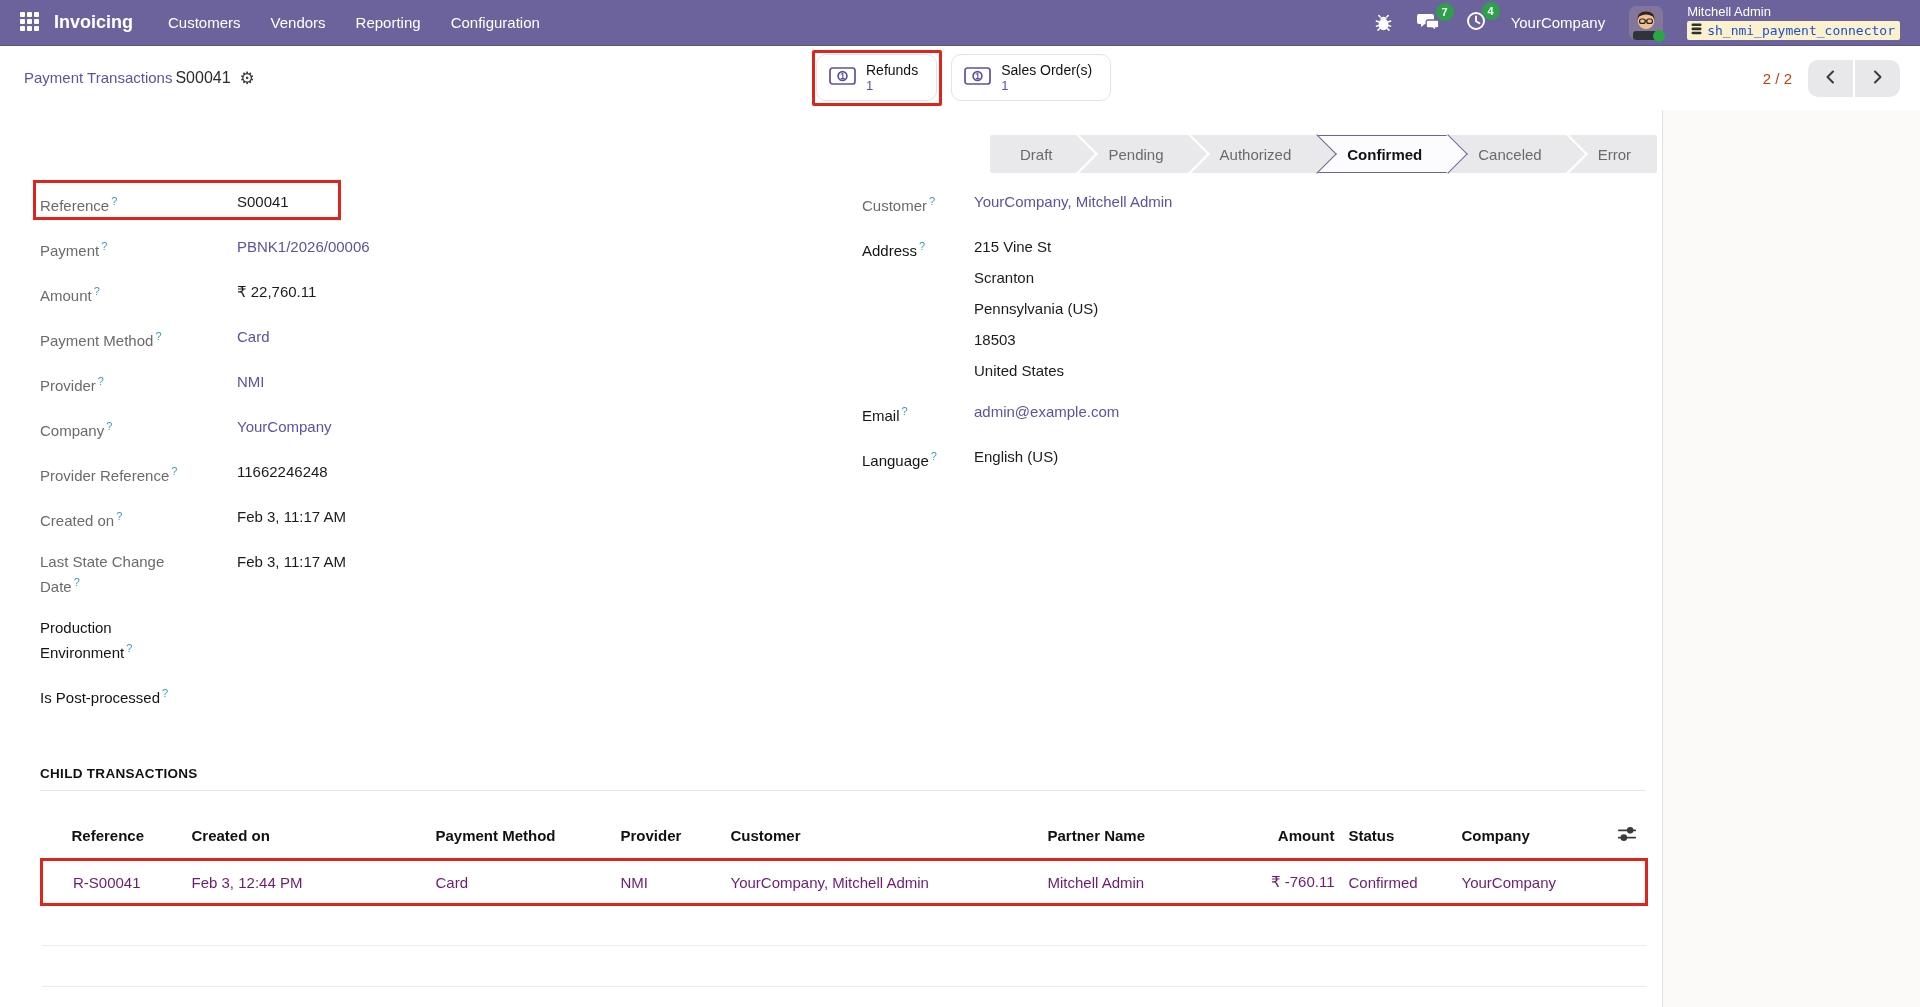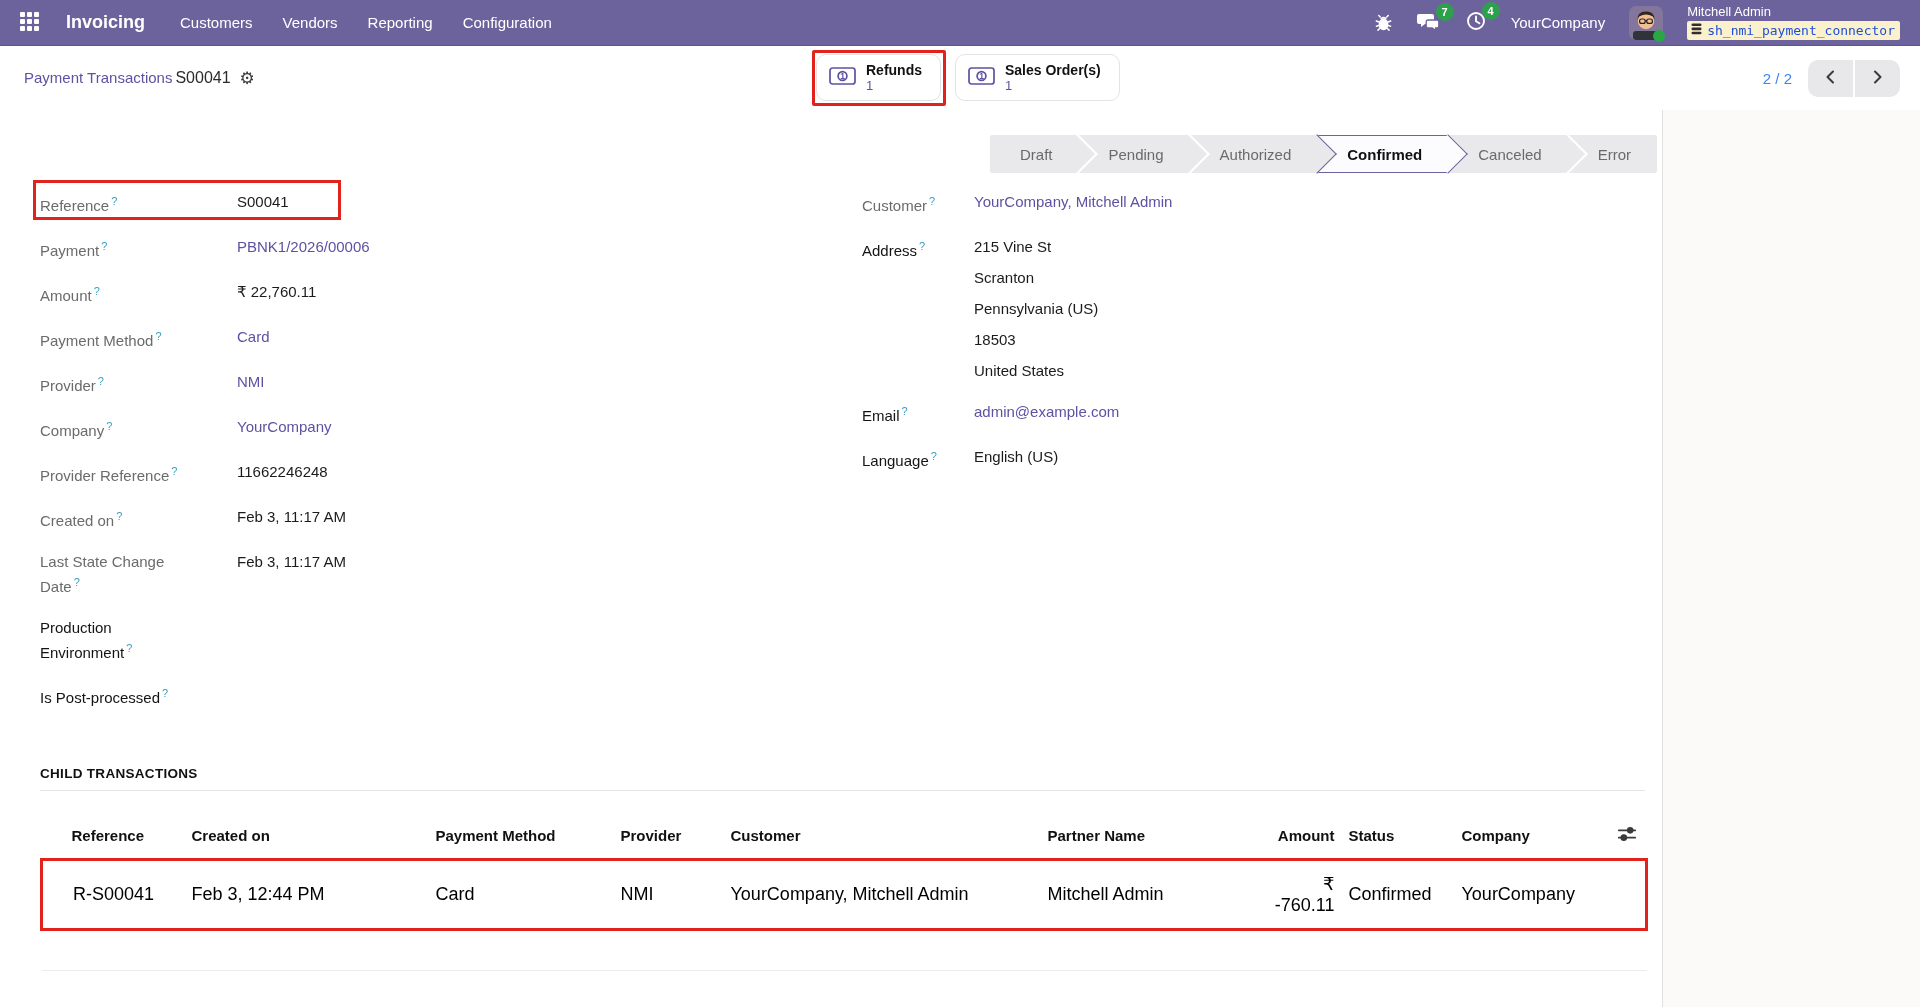--- a/index.html
+++ b/index.html
@@ -9,21 +9,21 @@
     font-family:"Liberation Sans","DejaVu Sans",sans-serif;
     color:#1b1b1b; background:#fff; font-size:15px;
   }
   a { text-decoration:none; }
 
   
   .navbar { height:46px; background:#6d639c; display:flex; align-items:center;
             padding:0 20px 0 12px; border-bottom:1px solid #5e548b; }
   .apps-btn { width:34px; height:34px; display:flex; align-items:center; justify-content:center;
               border-radius:4px; cursor:pointer; }
-  .brand { color:#fff; font-size:18px; font-weight:700; margin:0 20px 0 20px; }
+  .brand { color:#fff; font-size:18px; font-weight:700; margin:0 20px 0 8px; }
   .nav-menu { color:#fff; font-size:15px; padding:0 15px; height:40px; display:flex;
               align-items:center; cursor:pointer; }
   .nav-right { margin-left:auto; display:flex; align-items:center; gap:24px; }
   .tray-icon { position:relative; display:flex; align-items:center; cursor:pointer; }
   .badge { position:absolute; top:-8px; right:-13px; background:#2ca04a; color:#fff;
            font-size:11px; font-weight:700; border-radius:9px; min-width:18px; height:18px;
            display:flex; align-items:center; justify-content:center; padding:0 4px; }
   .nav-company { color:#fff; font-size:15px; cursor:pointer; }
   .avatar-wrap { position:relative; width:34px; height:34px; }
   .avatar { width:34px; height:34px; border-radius:7px; overflow:hidden; display:block; }
@@ -41,24 +41,24 @@
   .breadcrumb-block { display:flex; flex-direction:row; gap:3px; }
   .breadcrumb-link { color:#5f51a2; font-size:15px; cursor:pointer; }
   .title-row { display:flex; gap:9px; align-items:center; font-size:16px; color:#2b2b2b; }
   .gear { font-size:17px; color:#3a3a3a; line-height:16px; cursor:pointer;
           font-family:"DejaVu Sans",sans-serif; }
   .stat-buttons { position:absolute; left:816px; top:8px; display:flex; gap:14px; }
   .stat-btn { background:#fff; border:1px solid #e3e3e3; border-radius:10px; height:47px;
               padding:0 18px 0 12px; display:flex; align-items:center; gap:10px;
               position:relative; cursor:pointer; }
   .stat-txt { display:flex; flex-direction:column; line-height:16px; }
-  .stat-label { font-size:14px; color:#111;font-weight:bold; }
+  .stat-label { font-size:14px; color:#111; }
   .stat-count { font-size:13px; color:#5f51a2; }
   .pager { margin-left:auto; display:flex; align-items:center; gap:16px; }
-  .pager-value { font-size:15px; color:#3b82f6; cursor:pointer; }
+  .pager-value { font-size:15px; color:#c2410c; cursor:pointer; }
   .pager-btns { display:flex; gap:2px; }
   .pager-btn { width:45px; height:37px; background:#e8e8ea; display:flex; align-items:center;
                justify-content:center; cursor:pointer; }
   .pager-btn.prev { border-radius:10px 0 0 10px; }
   .pager-btn.next { border-radius:0 10px 10px 0; }
 
   
   .content { display:flex; height:897px; }
   .sheet { width:1663px; border-right:1px solid #e3e1de; background:#fff; }
   .chatter { flex:1; background:#fbfaf8; }
@@ -105,21 +105,21 @@
               border:solid #fff; border-width:0 2px 2px 0; transform:rotate(45deg); }
 
   
   .section-title { margin:38px 17px 0 40px; font-size:13.5px; font-weight:700;
                    letter-spacing:.3px; color:#111; padding-bottom:9px;
                    border-bottom:1px solid #e5e5e5; }
   table.list { margin:24px 17px 0 40px; width:1605px; border-collapse:collapse;
                table-layout:fixed; }
   .list th { text-align:left; font-size:15px; font-weight:700; color:#111;
              padding:9px 0 11px; border-bottom:1px solid #9a9a9a; cursor:pointer; }
-  .list td { font-size:18px; color:#000000; padding:12px 0; border-bottom:1px solid #e8e8e8;
+  .list td { font-size:15px; color:#701a75; padding:12px 0; border-bottom:1px solid #e8e8e8;
              cursor:pointer; }
   .list .c1 { padding-left:30px; }
   .list .num { text-align:right; padding-right:10px; }
   .list .pad4 { padding-left:4px; }
   .list .icon-col { text-align:right; padding-right:10px; }
   tr.annot-row td { border-top:3px solid #e0241c; border-bottom:3px solid #e0241c; }
   tr.annot-row td:first-child { border-left:3px solid #e0241c; }
   tr.annot-row td:last-child { border-right:3px solid #e0241c; }
   tr.empty-row td { height:41px; padding:0; border-bottom:1px solid #eeeceb; }
 

